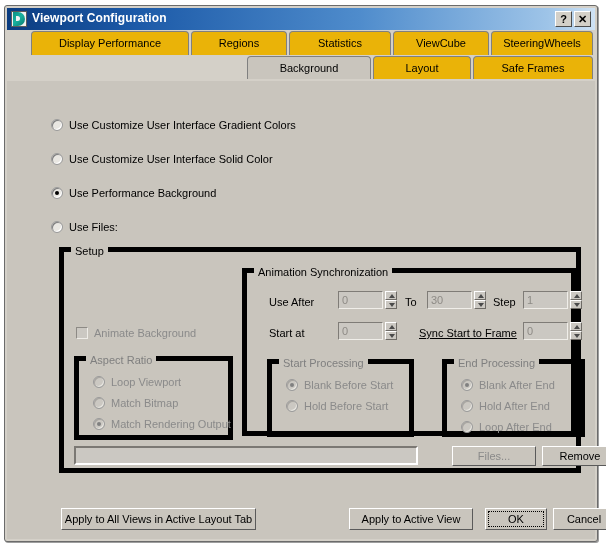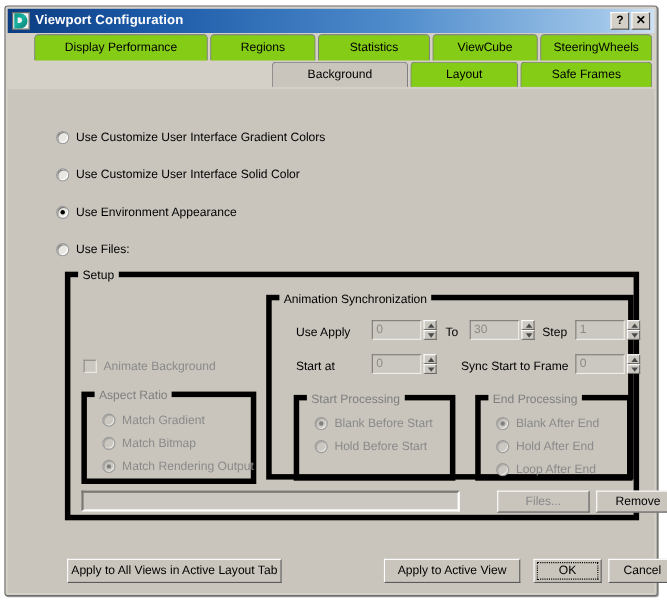--- a/index.html
+++ b/index.html
@@ -115,21 +115,21 @@
   .tabrow.r1 { top: 1px; }
   .tabrow.r2 { top: 26px; }
   .tab {
     position: absolute;
     top: 0;
     height: 24px;
     line-height: 23px;
     text-align: center;
     font-size: 11px;
     color: #000;
-    background: #84cc16;
+    background: #eab308;
     border: 1px solid #808080;
     border-bottom: none;
     border-radius: 4px 4px 0 0;
     box-sizing: border-box;
     cursor: default;
     white-space: nowrap;
     overflow: hidden;
   }
   .tab.active {
     background: #c9c5bd;
@@ -350,55 +350,55 @@
     <div class="radio-row" style="left:44px;top:36px;">
       <span class="radio"></span>
       <span class="radio-label">Use Customize User Interface Gradient Colors</span>
     </div>
     <div class="radio-row" style="left:44px;top:70px;">
       <span class="radio"></span>
       <span class="radio-label">Use Customize User Interface Solid Color</span>
     </div>
     <div class="radio-row" style="left:44px;top:104px;">
       <span class="radio checked"></span>
-      <span class="radio-label">Use Environment Appearance</span>
+      <span class="radio-label">Use Performance Background</span>
     </div>
     <div class="radio-row" style="left:44px;top:138px;">
       <span class="radio"></span>
       <span class="radio-label">Use Files:</span>
     </div>
 
     <div class="group" style="left:52px;top:166px;width:522px;height:226px;">
       <span class="gtitle">Setup</span>
 
       <div class="cb-row" style="left:12px;top:74px;">
         <span class="cbox"></span>
         <span class="cb-label">Animate Background</span>
       </div>
 
       <div class="group" style="left:10px;top:104px;width:159px;height:84px;">
         <span class="gtitle dis">Aspect Ratio</span>
         <div class="radio-row" style="left:14px;top:13px;">
           <span class="radio dis"></span>
-          <span class="radio-label dis">Match Gradient</span>
+          <span class="radio-label dis">Loop Viewport</span>
         </div>
         <div class="radio-row" style="left:14px;top:34px;">
           <span class="radio dis"></span>
           <span class="radio-label dis">Match Bitmap</span>
         </div>
         <div class="radio-row" style="left:14px;top:55px;">
           <span class="radio dis checked"></span>
           <span class="radio-label dis">Match Rendering Output</span>
         </div>
       </div>
 
       <div class="group" style="left:178px;top:16px;width:334px;height:168px;">
         <span class="gtitle">Animation Synchronization</span>
 
-        <span class="fld-label" style="left:22px;top:22px;">Use Apply</span>
+        <span class="fld-label" style="left:22px;top:22px;">Use After</span>
         <div class="numfield" style="left:91px;top:18px;width:45px;">0</div>
         <div class="spin" style="left:138px;top:18px;">
           <div class="half up">
               <span class="arr"></span>
             </div>
           <div class="half dn">
               <span class="arr"></span>
             </div>
         </div>
 
@@ -428,21 +428,21 @@
         <div class="numfield" style="left:91px;top:49px;width:45px;">0</div>
         <div class="spin" style="left:138px;top:49px;">
           <div class="half up">
               <span class="arr"></span>
             </div>
           <div class="half dn">
               <span class="arr"></span>
             </div>
         </div>
 
-        <span class="fld-label" style="left:172px;top:53px;">Sync Start to Frame</span>
+        <span class="fld-label" style="left:172px;top:53px;text-decoration:underline;">Sync Start to Frame</span>
         <div class="numfield" style="left:276px;top:49px;width:45px;">0</div>
         <div class="spin" style="left:323px;top:49px;">
           <div class="half up">
               <span class="arr"></span>
             </div>
           <div class="half dn">
               <span class="arr"></span>
             </div>
         </div>
 
@@ -451,21 +451,21 @@
           <div class="radio-row" style="left:14px;top:13px;">
             <span class="radio dis checked"></span>
             <span class="radio-label dis">Blank Before Start</span>
           </div>
           <div class="radio-row" style="left:14px;top:34px;">
             <span class="radio dis"></span>
             <span class="radio-label dis">Hold Before Start</span>
           </div>
         </div>
 
-        <div class="group" style="left:185px;top:86px;width:143px;height:78px;text-align:center;">
+        <div class="group" style="left:195px;top:86px;width:143px;height:78px;text-align:center;">
           <span class="gtitle dis">End Processing</span>
           <div class="radio-row" style="left:14px;top:13px;">
             <span class="radio dis checked"></span>
             <span class="radio-label dis">Blank After End</span>
           </div>
           <div class="radio-row" style="left:14px;top:34px;">
             <span class="radio dis"></span>
             <span class="radio-label dis">Hold After End</span>
           </div>
           <div class="radio-row" style="left:14px;top:55px;">

